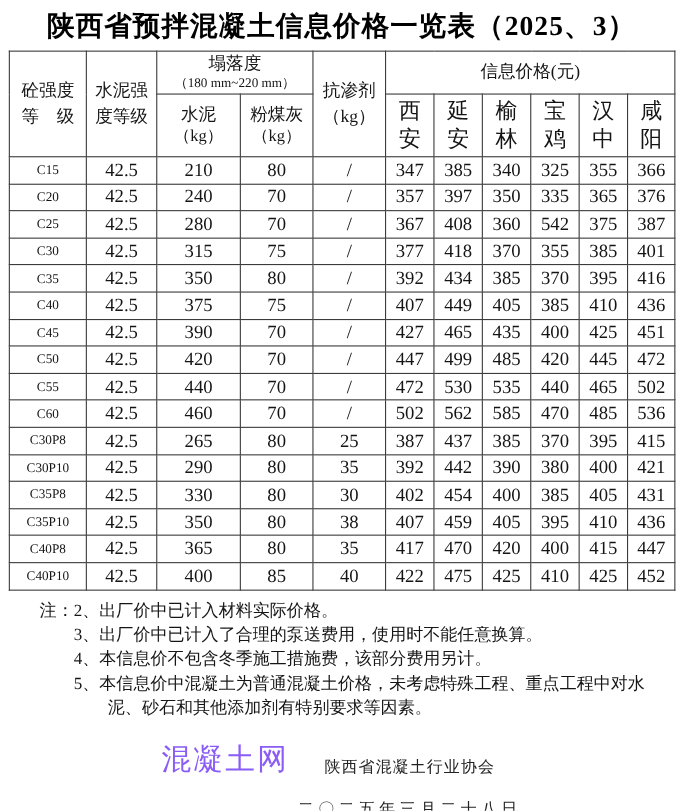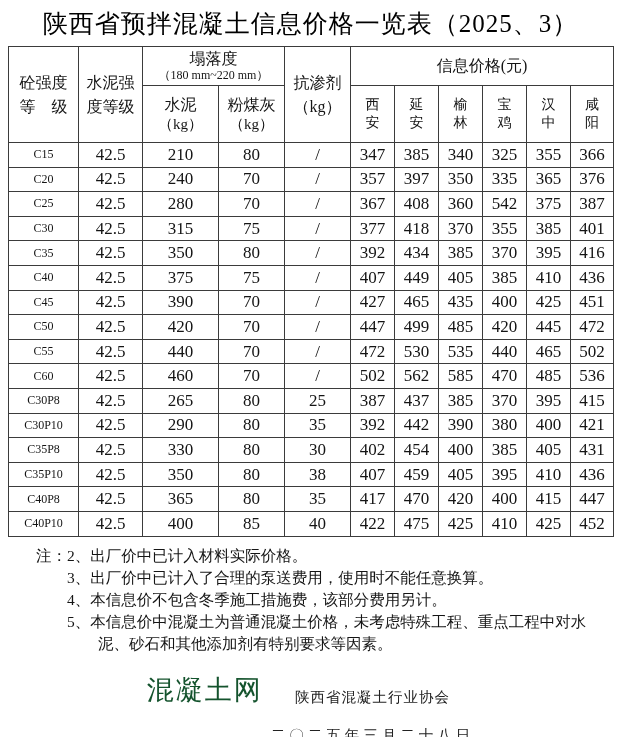--- a/index.html
+++ b/index.html
@@ -2,38 +2,38 @@
 <html><head>
 <meta charset="utf-8">
 <style>
   html,body{margin:0;padding:0;}
   body{
     width:621px;height:737px;background:#ffffff;overflow:hidden;
     font-family:"Liberation Serif","DejaVu Serif",serif;color:#111;
     position:relative;
   }
   .title{
-    text-align:center;font-weight:normal;font-size:25px;
+    text-align:center;font-weight:bold;font-size:25px;
     padding-top:7px;letter-spacing:1px;color:#000;
   }
   table{
     border-collapse:collapse;table-layout:fixed;
     width:605px;margin:6px 0 0 8px;
   }
   th,td{
     border:1px solid #3b3b3b;text-align:center;vertical-align:middle;
     padding:0;font-weight:normal;color:#141414;
   }
   thead th{font-size:16px;line-height:1.25;}
   .th-group{height:38px;}
   .th-sub{height:56px;}
   .slump-range{font-size:12px;letter-spacing:0;display:block;line-height:1.1;}
   .unit{display:block;font-size:15px;}
   .two-line{line-height:1.5;}
-  .city-wrap{display:inline-block;width:1.1em;word-break:break-all;line-height:1.3;font-size:14px;}
+  .city-wrap{display:inline-block;width:1.1em;word-break:break-all;line-height:1.3;font-size:20px;}
   tbody td{height:23.6px;font-size:17px;}
   tbody td:first-child{font-size:12px;}
   .notes{
     display:flex;margin:8px 0 0 36px;width:560px;
     font-size:15.5px;line-height:1.42;color:#151515;
   }
   .notes-label{flex:0 0 2em;}
   .note-item{padding-left:2em;text-indent:-2em;}
   .footer{
     position:absolute;left:0;top:676px;width:621px;
@@ -313,18 +313,18 @@
   <div class="notes-label">注：</div>
   <div>
     <div class="note-item">2、出厂价中已计入材料实际价格。</div>
     <div class="note-item">3、出厂价中已计入了合理的泵送费用，使用时不能任意换算。</div>
     <div class="note-item">4、本信息价不包含冬季施工措施费，该部分费用另计。</div>
     <div class="note-item">5、本信息价中混凝土为普通混凝土价格，未考虑特殊工程、重点工程中对水泥、砂石和其他添加剂有特别要求等因素。</div>
   </div>
 </div>
 
 <div class="footer">
-  <div class="logo" style="color: #14532d;">混凝土网</div>
+  <div class="logo" style="color: #8b5cf6;">混凝土网</div>
   <div class="footer-col">
     <div class="org">陕西省混凝土行业协会</div>
     <div class="date">二〇二五年三月二十八日</div>
   </div>
 </div>
 
 </body></html>

